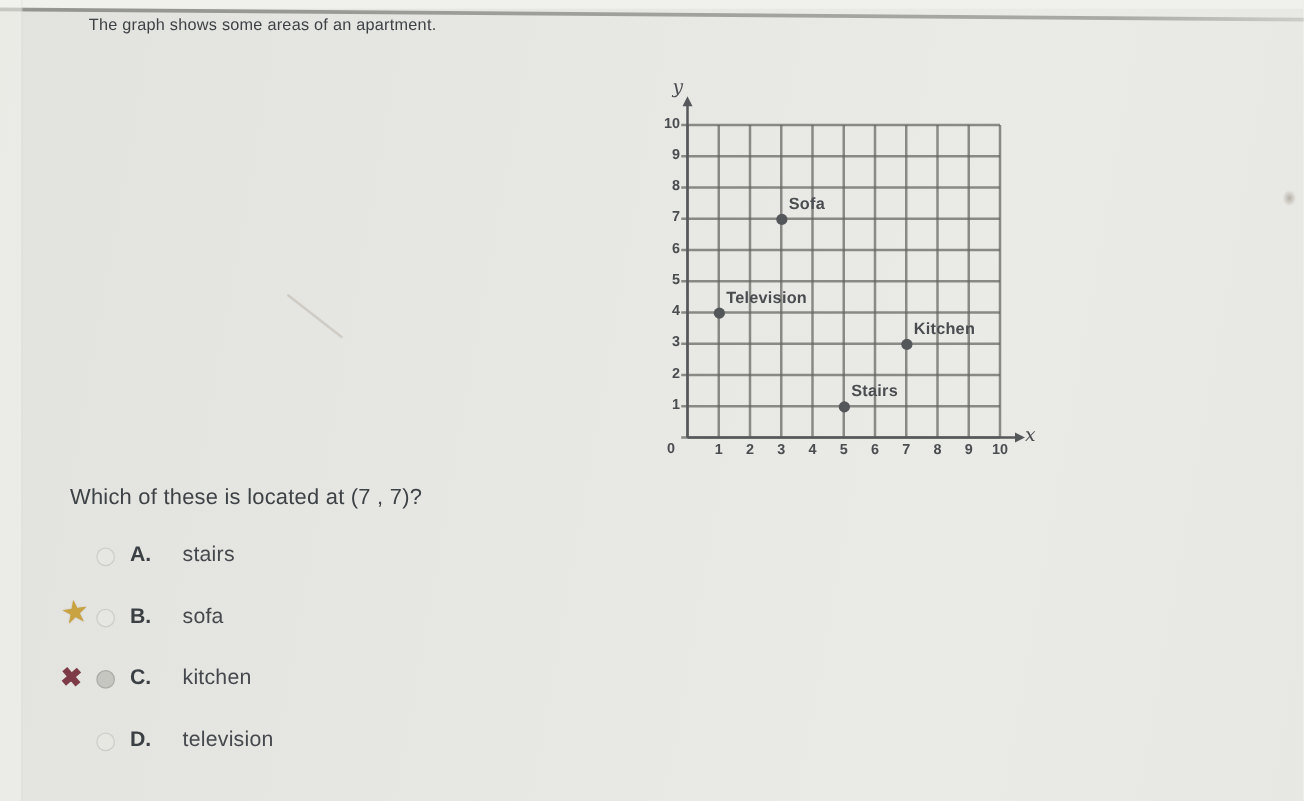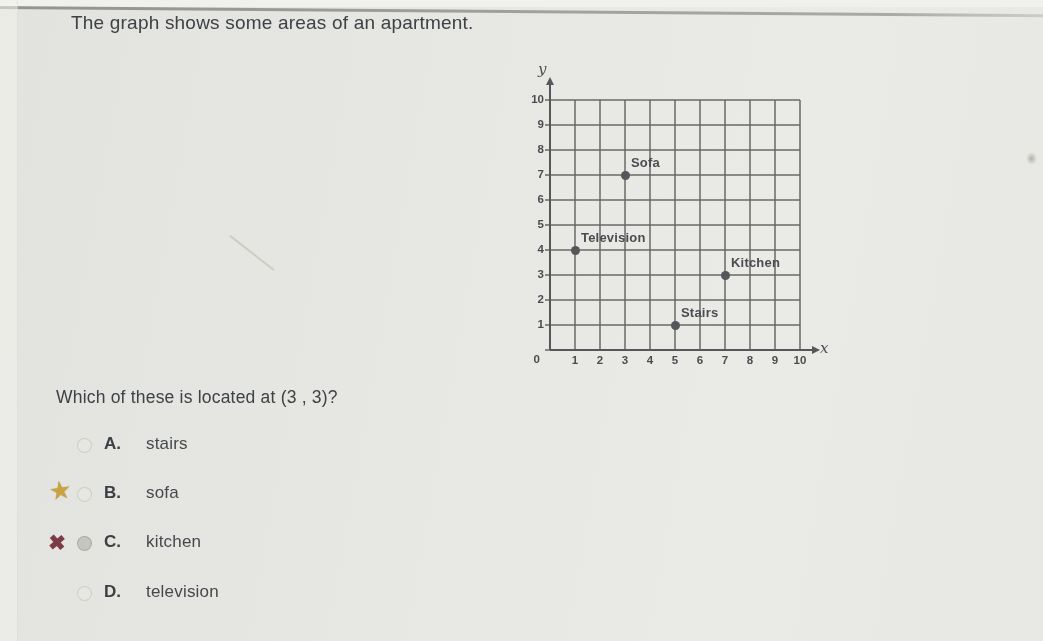--- a/index.html
+++ b/index.html
@@ -13,21 +13,21 @@
   .top-line{position:absolute;left:0;top:6px;width:104%;height:2.5px;
     background:linear-gradient(to right, rgba(105,105,101,.65) 0%, rgba(115,115,111,.55) 82%, rgba(120,120,116,.25) 96%, rgba(120,120,116,0) 100%);
     transform:rotate(0.45deg);transform-origin:left top;}
   .left-strip{position:absolute;left:0;top:0;width:17px;height:100%;
     background:rgba(243,243,237,.55);border-right:1px solid rgba(0,0,0,.05);}
   .scratch{position:absolute;left:224px;top:252px;width:56px;height:2px;
     background:rgba(150,140,125,.28);transform:rotate(38deg);border-radius:2px;}
   .dust{position:absolute;left:1026px;top:152px;width:11px;height:13px;
     background:radial-gradient(rgba(140,130,115,.55), rgba(140,130,115,0) 70%);}
   
-  .title{position:absolute;left:71px;top:12px;font-size:19px;color:#3d4246;letter-spacing:.2px;}
+  .title{position:absolute;left:71px;top:12px;font-size:13px;color:#3d4246;letter-spacing:.2px;}
   .question{position:absolute;left:56px;top:387px;font-size:17.5px;color:#3d4246;letter-spacing:.2px;}
   
   .graph{position:absolute;left:510px;top:58px;width:335px;height:320px;}
   .graph *{position:absolute;}
   .gv{top:42px;height:250px;width:1.4px;background:rgba(100,100,96,.72);}
   .gh{left:35px;width:255px;height:1.4px;background:rgba(100,100,96,.72);}
   .axis-y{left:38.9px;top:26px;width:2.2px;height:266px;background:#55585a;}
   .axis-x{top:290.9px;left:40px;width:264px;height:2.2px;background:#55585a;}
   .arrow-up{left:35.5px;top:19px;width:0;height:0;
     border-left:4.5px solid transparent;border-right:4.5px solid transparent;border-bottom:8px solid #55585a;}
@@ -118,21 +118,21 @@
       <div class="pt" style="left: 110.5px; top: 112.5px;"></div>
       <div class="pt-label" style="left: 121px; top: 97px;">Sofa</div>
       <div class="pt" style="left: 60.5px; top: 187.5px;"></div>
       <div class="pt-label" style="left: 71px; top: 172px;">Television</div>
       <div class="pt" style="left: 210.5px; top: 212.5px;"></div>
       <div class="pt-label" style="left: 221px; top: 197px;">Kitchen</div>
       <div class="pt" style="left: 160.5px; top: 262.5px;"></div>
       <div class="pt-label" style="left: 171px; top: 247px;">Stairs</div>
     </div>
 
-  <div class="question">Which of these is located at (3 , 3)?</div>
+  <div class="question">Which of these is located at (7 , 7)?</div>
 
   <div id="options">
       <div class="opt-row" style="top: 434px;">
         <div class="radio"></div>
         <div class="letter">A.</div>
         <div class="otext">stairs</div>
       </div>
       <div class="opt-row" style="top: 483px;">
         <div class="marker star">★</div>
         <div class="radio"></div>

